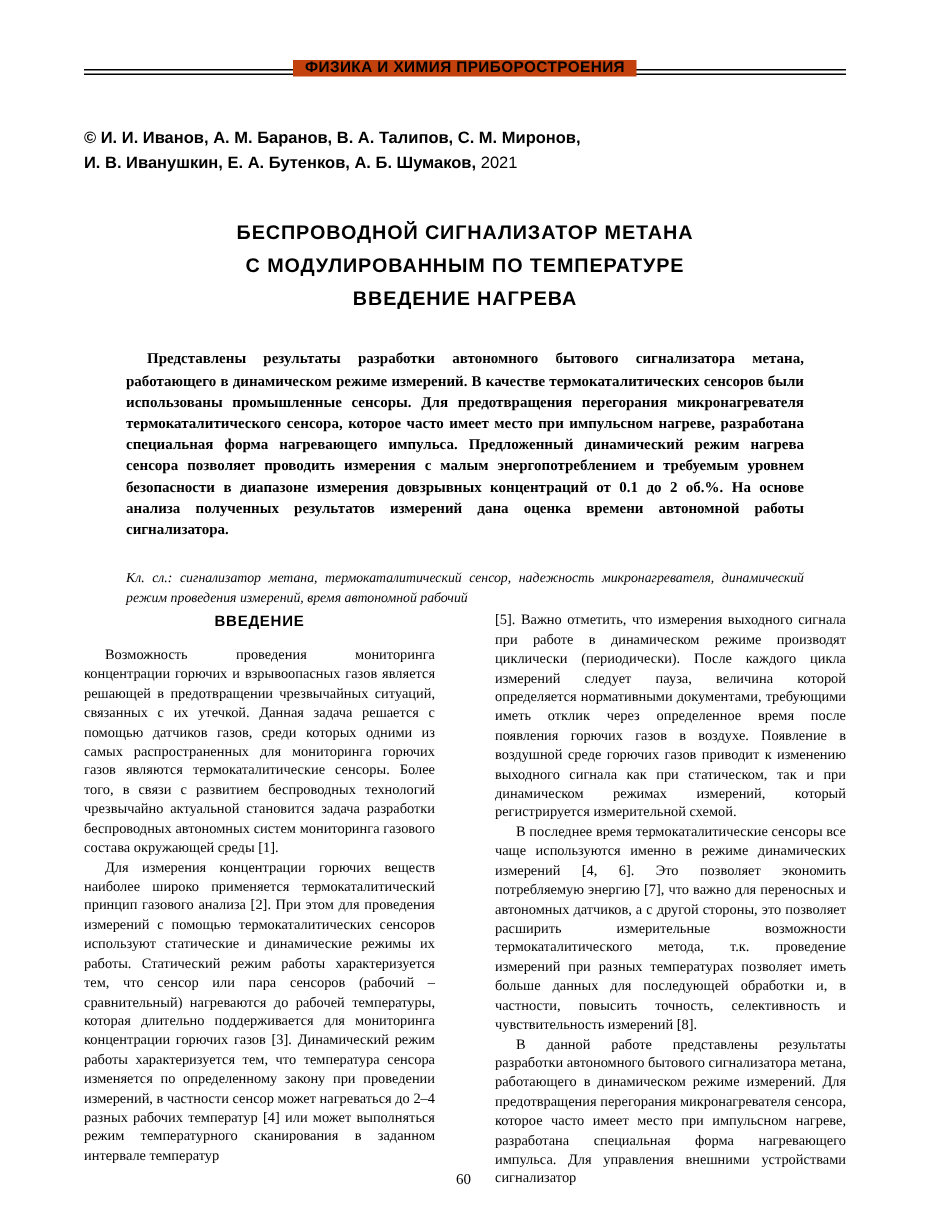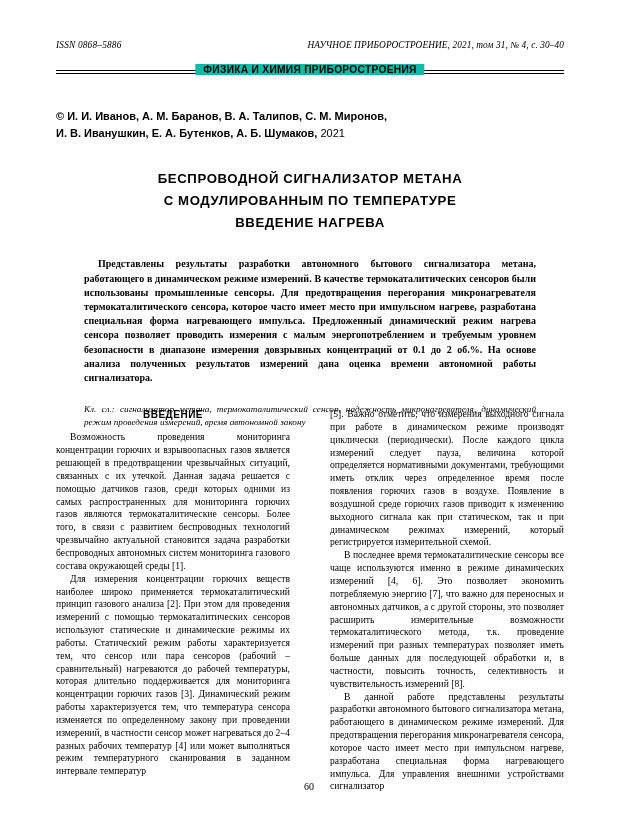--- a/index.html
+++ b/index.html
@@ -57,21 +57,21 @@
     top: 6px;
     border-top: 1px solid #000;
     border-bottom: 1px solid #000;
     height: 2px;
   }
   .section-rule .label {
     position: absolute;
     left: 50%;
     top: 0;
     transform: translateX(-50%);
-    background: #14b8a6;
+    background: #c2410c;
     padding: 0 8px;
     font-family: "Liberation Sans", sans-serif;
     font-size: 10.2px;
     font-weight: bold;
     letter-spacing: 0.3px;
     white-space: nowrap;
   }
 
   .udc {
     font-size: 11.5px;
@@ -169,24 +169,20 @@
     font-size: 10px;
   }
 </style>
 </head>
 <body>
 
 <div class="page">
 
   <div class="content">
 
-    <div class="running-head">
-      <span class="issn">ISSN 0868–5886</span>
-      <span class="journal-ref">НАУЧНОЕ ПРИБОРОСТРОЕНИЕ, 2021, том 31, № 4, с. 30–40</span>
-    </div>
 
     <div class="section-rule">
       <div class="line"></div>
       <div class="label">ФИЗИКА И ХИМИЯ ПРИБОРОСТРОЕНИЯ</div>
     </div>
 
 
     <div class="authors">
       <div>
         <span class="copyright">©</span>
@@ -201,21 +197,21 @@
     <h1 class="title">
       <span class="tl">БЕСПРОВОДНОЙ  СИГНАЛИЗАТОР  МЕТАНА</span>
       <span class="tl">С  МОДУЛИРОВАННЫМ  ПО  ТЕМПЕРАТУРЕ</span>
       <span class="tl">ВВЕДЕНИЕ  НАГРЕВА</span>
     </h1>
 
     <p class="abstract">Представлены результаты разработки автономного бытового сигнализатора метана, работающего в динамическом режиме измерений. В качестве термокаталитических сенсоров были использованы промышленные сенсоры. Для предотвращения перегорания микронагревателя термокаталитического сенсора, которое часто имеет место при импульсном нагреве, разработана специальная форма нагревающего импульса. Предложенный динамический режим нагрева сенсора позволяет проводить измерения с малым энергопотреблением и требуемым уровнем безопасности в диапазоне измерения довзрывных концентраций от 0.1 до 2 об.%. На основе анализа полученных результатов измерений дана оценка времени автономной работы сигнализатора.</p>
 
     <p class="keywords">
       <span class="kw-label">Кл. сл.:</span>
-      <span>сигнализатор метана, термокаталитический сенсор, надежность микронагревателя, динамический режим проведения измерений, время автономной закону</span>
+      <span>сигнализатор метана, термокаталитический сенсор, надежность микронагревателя, динамический режим проведения измерений, время автономной рабочий</span>
     </p>
   </div>
 
   <div class="columns">
     <div class="col">
       <h2>ВВЕДЕНИЕ</h2>
       <p class="first">Возможность проведения мониторинга концентрации горючих и взрывоопасных газов является решающей в предотвращении чрезвычайных ситуаций, связанных с их утечкой. Данная задача решается с помощью датчиков газов, среди которых одними из самых распространенных для мониторинга горючих газов являются термокаталитические сенсоры. Более того, в связи с развитием беспроводных технологий чрезвычайно актуальной становится задача разработки беспроводных автономных систем мониторинга газового состава окружающей среды [1].</p>
       <p>Для измерения концентрации горючих веществ наиболее широко применяется термокаталитический принцип газового анализа [2]. При этом для проведения измерений с помощью термокаталитических сенсоров используют статические и динамические режимы их работы. Статический режим работы характеризуется тем, что сенсор или пара сенсоров (рабочий – сравнительный) нагреваются до рабочей температуры, которая длительно поддерживается для мониторинга концентрации горючих газов [3]. Динамический режим работы характеризуется тем, что температура сенсора изменяется по определенному закону при проведении измерений, в частности сенсор может нагреваться до 2–4 разных рабочих температур [4] или может выполняться режим температурного сканирования в заданном интервале температур</p>
     </div>
     <div class="col">

